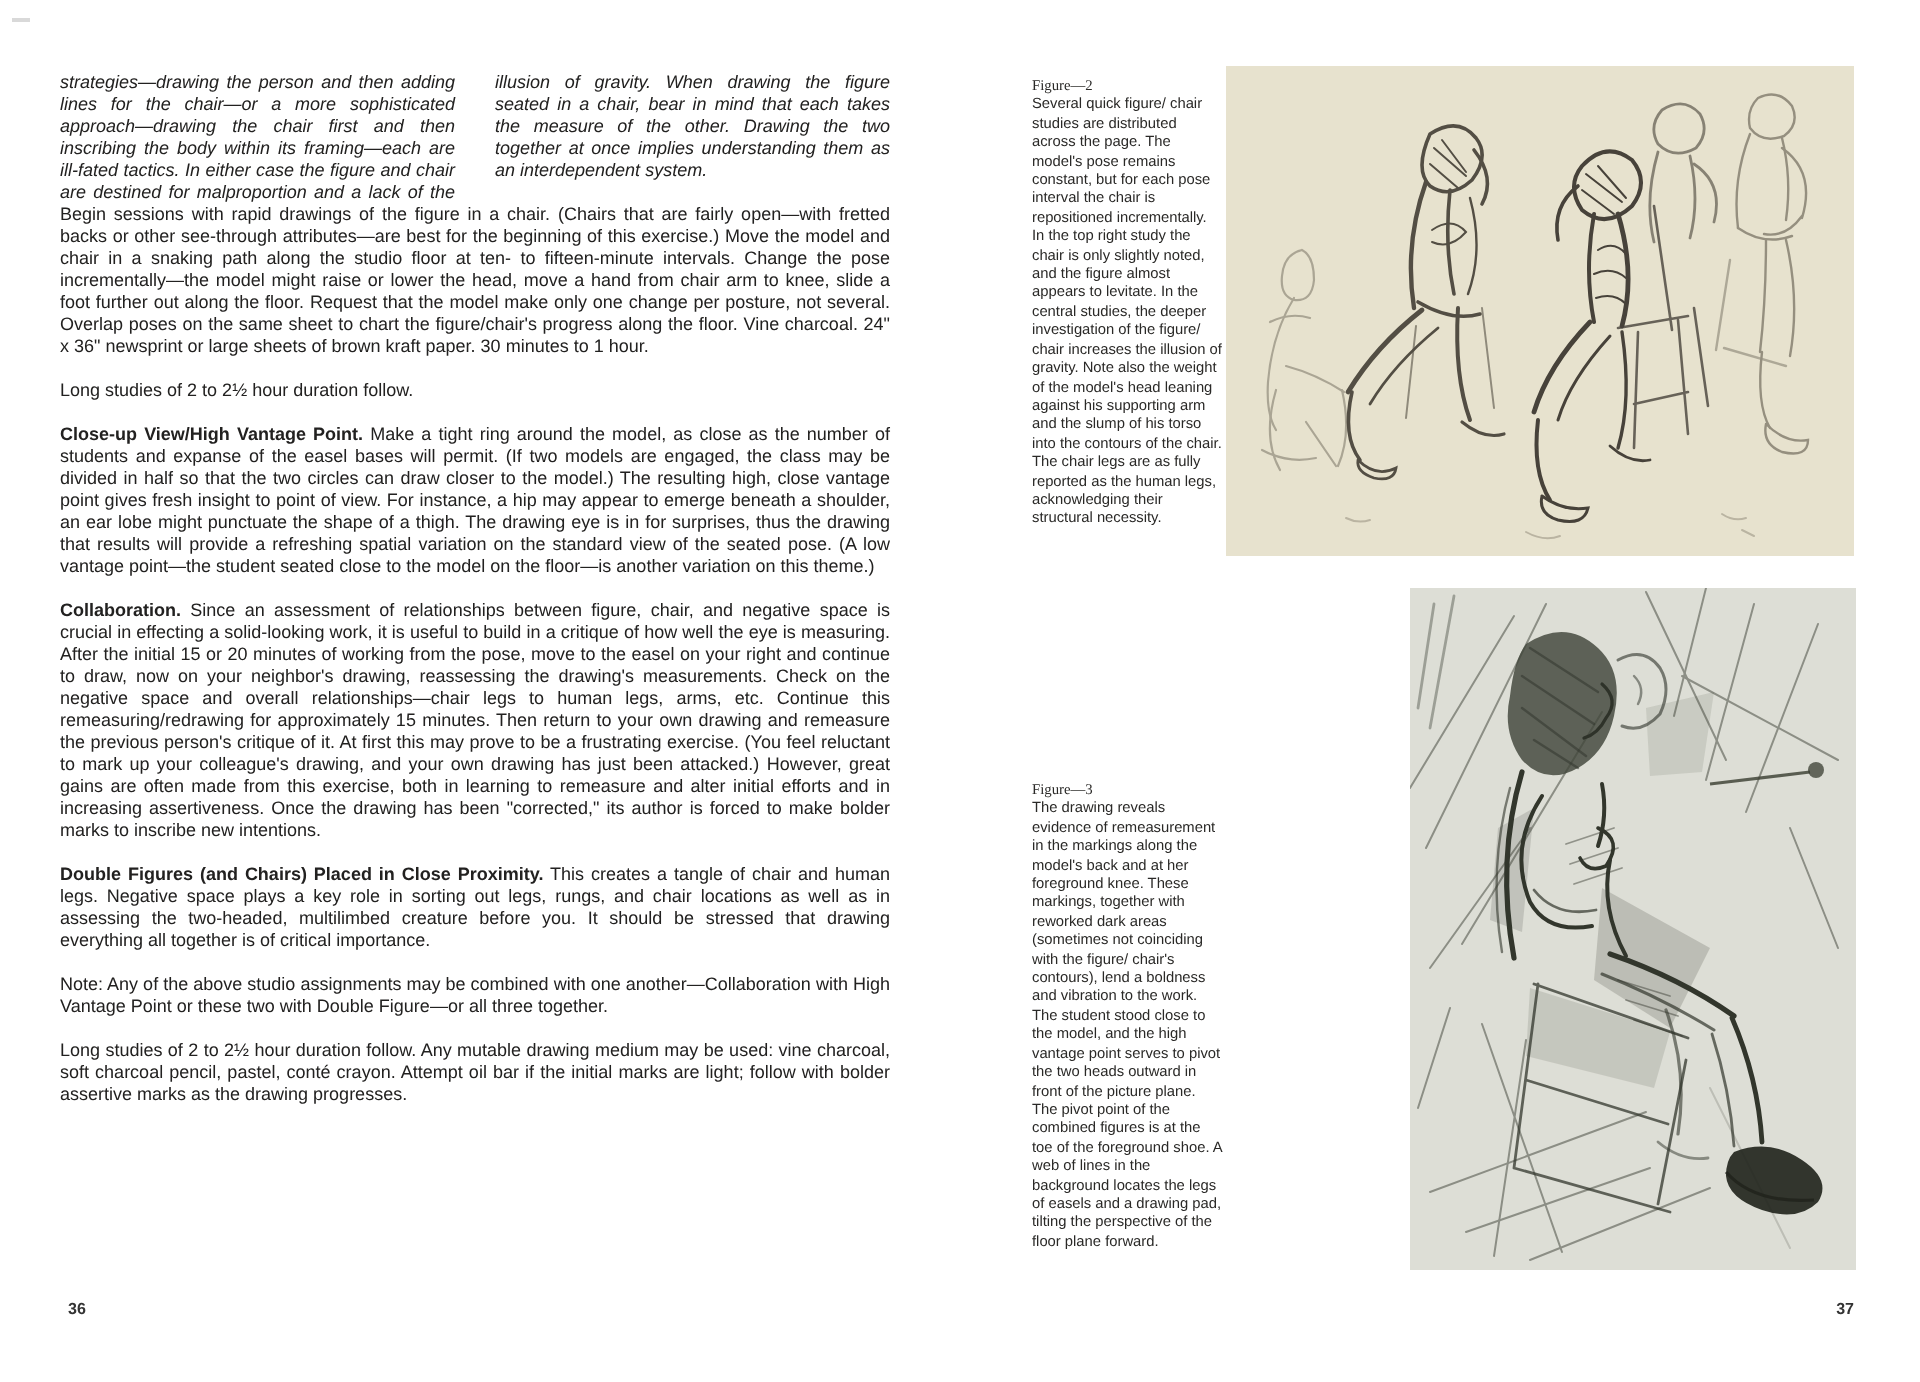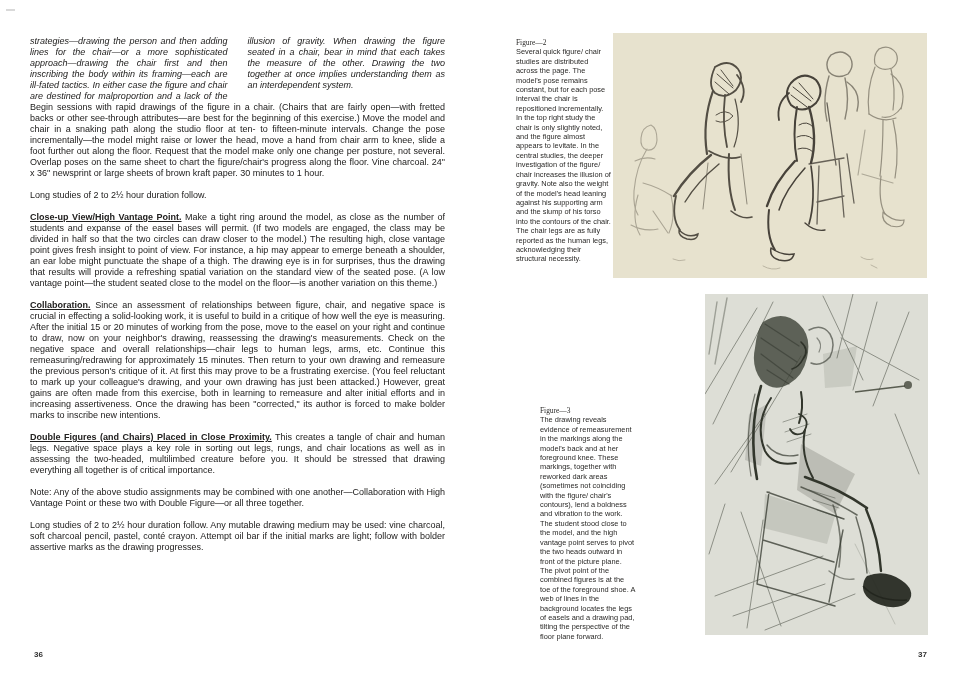--- a/index.html
+++ b/index.html
@@ -5,21 +5,21 @@
   html,body{margin:0;padding:0;background:#ffffff;}
   #spread{
     position:relative;width:960px;height:691px;background:#ffffff;overflow:hidden;
     font-family:"Liberation Sans","DejaVu Sans",sans-serif;color:#222120;
   }
   
   #left-text{position:absolute;left:30px;top:36px;width:415px;font-size:9px;line-height:11px;text-align:justify;}
   .twocol{column-count:2;column-gap:20px;font-style:italic;}
   .heading{font-weight:bold;text-align:center;font-size:9.5px;margin:25px 0 14px 0;}
   .para{margin:0 0 11px 0;}
-  .lead{font-weight:bold;text-decoration:underline;}
+  .lead{font-weight:bold;}
   
   .caption{position:absolute;width:95px;font-size:7.4px;line-height:9.4px;text-align:left;color:#2a2927;}
   .caption .cap-label{margin-bottom:0px;font-family:Liberation Serif, serif;}
   
   .fig{position:absolute;overflow:hidden;}
   #fig2{left:613px;top:33px;width:314px;height:245px;background:#eae4d1;}
   #fig3{left:705px;top:294px;width:223px;height:341px;background:#e1e2da;}
   .fig svg{display:block;width:100%;height:100%;}
   
   .pagenum{position:absolute;top:650px;font-size:8px;font-weight:bold;color:#333;}
@@ -129,21 +129,21 @@
       </g>
 
       <g stroke="#554d3e" fill="none" stroke-width="1" stroke-linecap="round" opacity="0.3">
         <path d="M150,233 q9,5 17,2"></path>
         <path d="M248,224 q6,4 12,2 M258,232 l6,3"></path>
         <path d="M60,226 q6,3 12,1"></path>
       </g>
     </svg>
   </div>
 
-  <div class="caption" style="left:540px;top:390px;margin-top:16px;">
+  <div class="caption" style="left:516px;top:390px;">
     <div class="cap-label">Figure—3</div>
     <div>The drawing reveals evidence of remeasurement in the markings along the model's back and at her foreground knee. These markings, together with reworked dark areas (sometimes not coinciding with the figure/ chair's contours), lend a boldness and vibration to the work. The student stood close to the model, and the high vantage point serves to pivot the two heads outward in front of the picture plane. The pivot point of the combined figures is at the toe of the foreground shoe. A web of lines in the background locates the legs of easels and a drawing pad, tilting the perspective of the floor plane forward.</div>
   </div>
 
   <div id="fig3" class="fig">
     <svg viewBox="0 0 223 341" xmlns="http://www.w3.org/2000/svg">
       <rect width="223" height="341" fill="#e1e2da"></rect>
       <rect width="223" height="341" fill="#c9ccc0" opacity="0.15"></rect>
 
       <g stroke="#4a4e44" fill="none" stroke-width="1" stroke-linecap="round" opacity="0.55">

